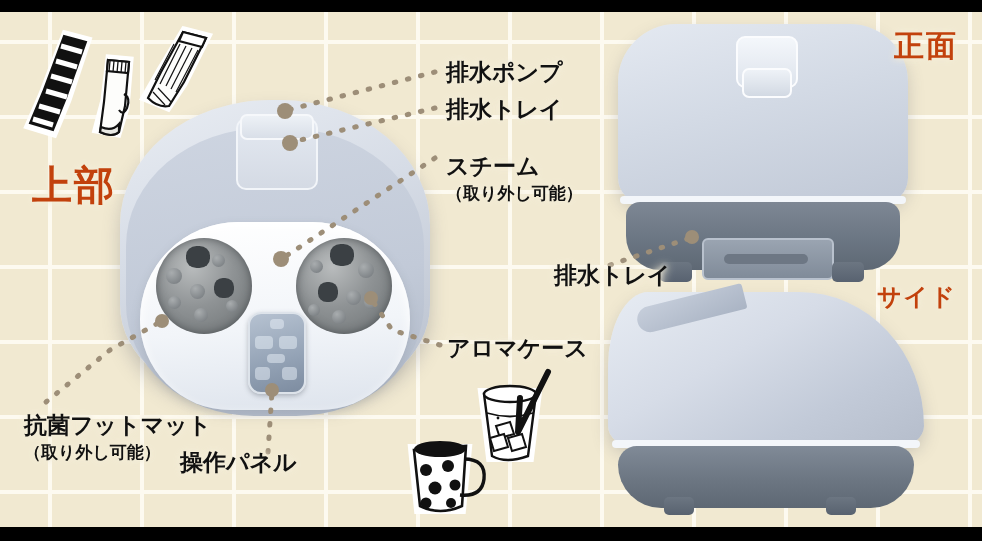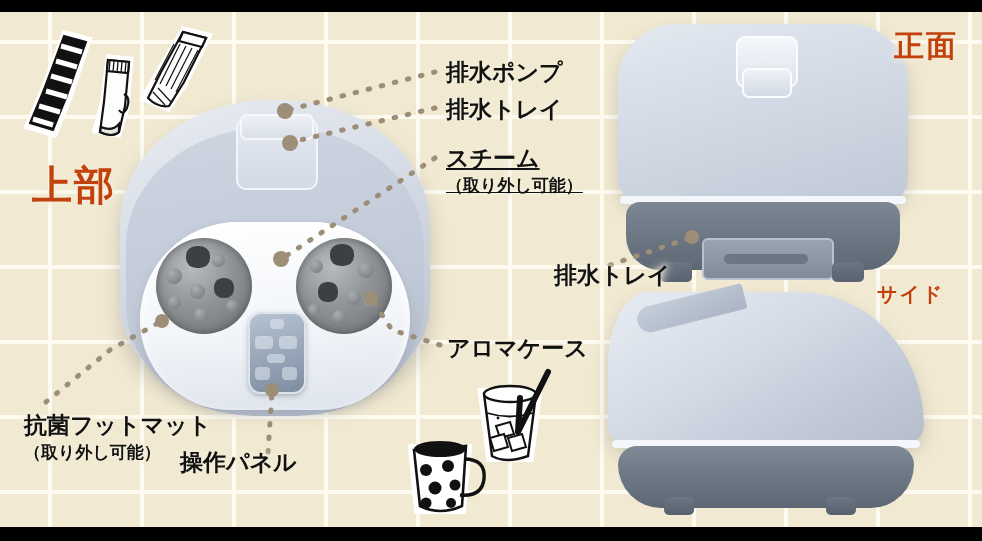--- a/index.html
+++ b/index.html
@@ -27,35 +27,35 @@
   
   .view-caption{
     position:absolute;z-index:22;
     font-family:"DejaVu Sans","Liberation Sans",sans-serif;
     font-weight:bold;color:#c2410c;letter-spacing:2px;
     text-shadow:0 0 6px #f4eeda,0 0 10px #f4eeda;
     white-space:nowrap;
   }
   #cap-top{left:32px;top:158px;font-size:40px;}
   #cap-front{left:894px;top:26px;font-size:30px;}
-  #cap-side{left:877px;top:281px;font-size:20px;}
+  #cap-side{left:877px;top:281px;font-size:24px;}
 
   
   .callout{
     position:absolute;z-index:25;white-space:nowrap;
     font-family:"DejaVu Sans","Liberation Sans",sans-serif;
     font-weight:bold;color:#111;
     text-shadow:0 0 5px #f4eeda,0 0 9px #f4eeda,0 0 12px #f4eeda;
   }
   .callout .l1{display:block;font-size:23px;line-height:30px;}
   .callout .sub{display:block;font-size:17px;line-height:25px;}
 
   #lbl-pump{left:446px;top:57px;}
   #lbl-tank{left:446px;top:94px;}
-  #lbl-steam{left:446px;top:143px;text-decoration:underline;}
+  #lbl-steam{left:446px;top:151px;}
   #lbl-aroma{left:447px;top:333px;}
   #lbl-tray{left:554px;top:260px;}
   #lbl-mat{left:24px;top:410px;}
   #lbl-panel{left:180px;top:447px;}
 
   
   #leaders{position:absolute;left:0;top:0;width:982px;height:541px;z-index:20;}
 
   
   .prod{position:absolute;z-index:10;}

